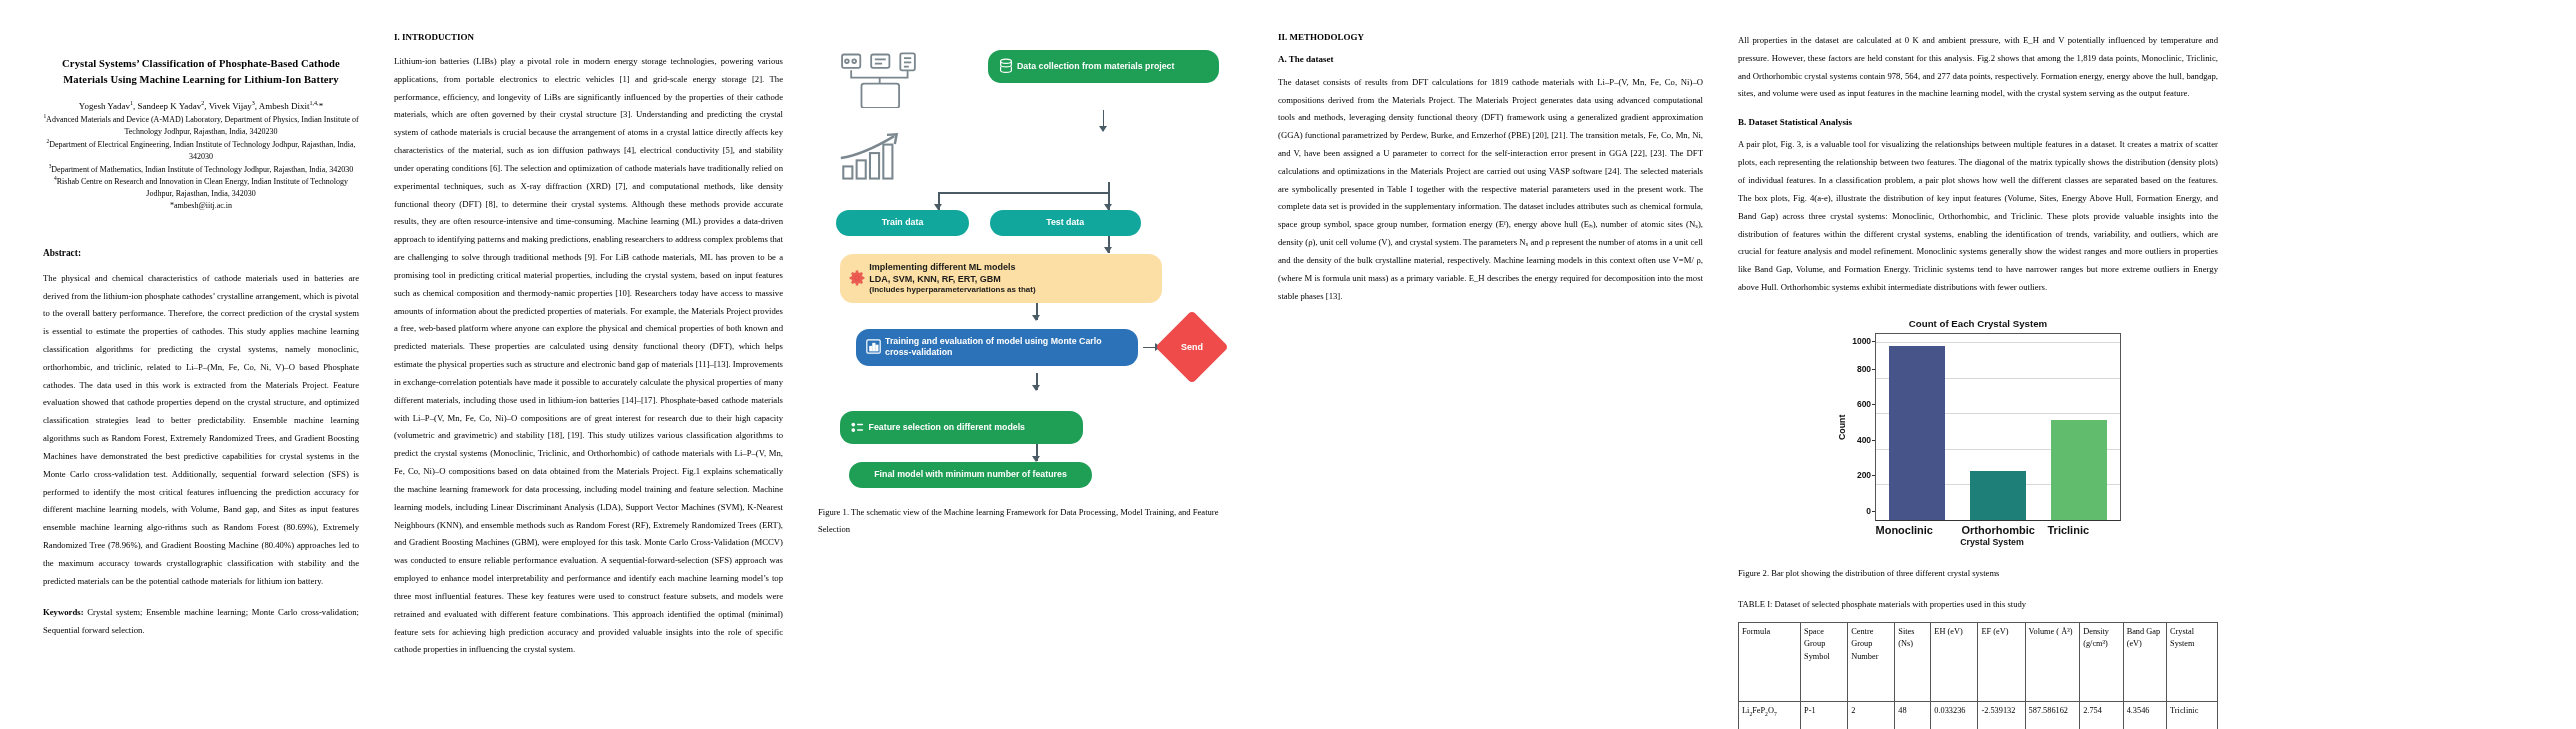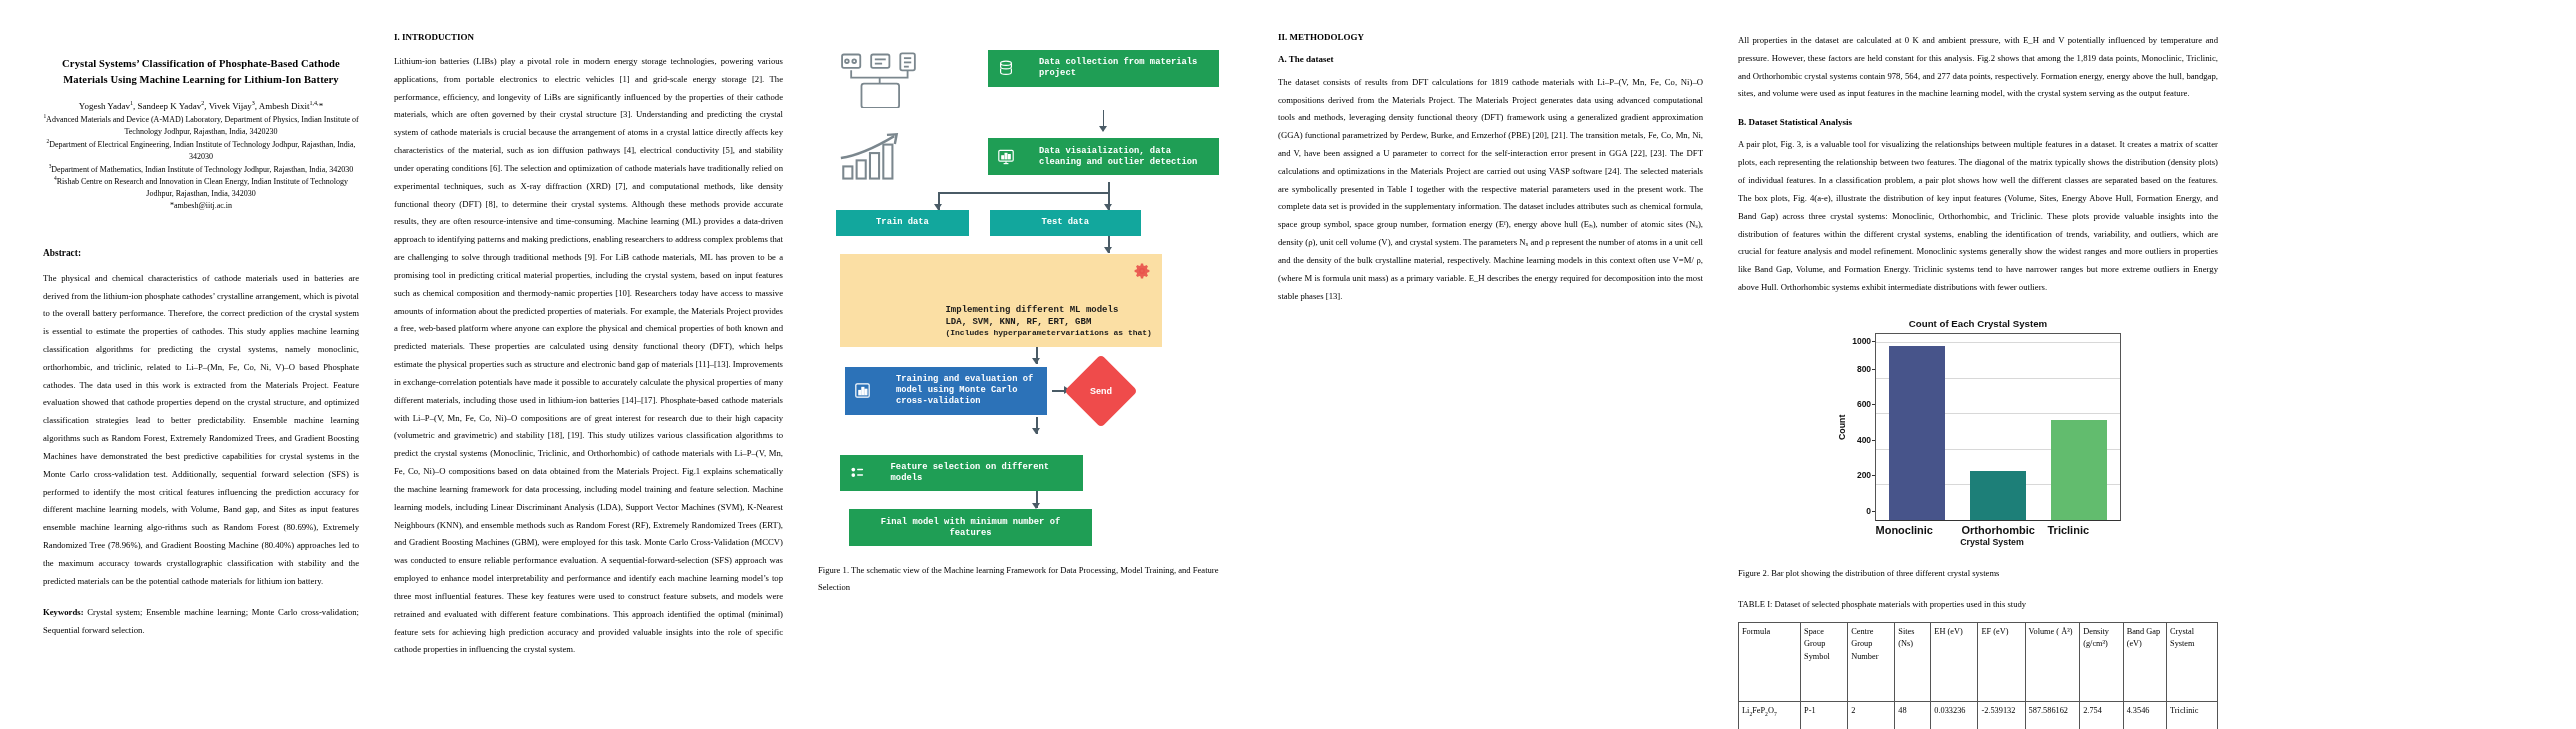--- a/index.html
+++ b/index.html
@@ -27,22 +27,22 @@
 
   .sec-h{font-size:9px;font-weight:bold;margin:0 0 11px 0;}
   .sec-h2{font-size:9px;font-weight:bold;margin:13.4px 0 9.7px 0;}
   p.t{margin:0 0 0 0;}
 
   .fig-cap{font-size:8.6px;line-height:1.95;text-align:left;margin-top:16px;}
 
   
   .flow{position:relative;width:389px;margin:18px auto 0 auto;}
   .fl-row{display:flex;align-items:center;}
-  .node{border-radius:0;color:#fff;font-family:Liberation Mono, monospace;font-weight:bold;
-        display:flex;align-items:center;gap:24px;padding:7.3px 9px;box-sizing:border-box;}
+  .node{border-radius:13px;color:#fff;font-family:Liberation Sans, sans-serif;font-weight:bold;
+        display:flex;align-items:center;gap:2px;padding:7.3px 9px;box-sizing:border-box;}
   .node .txt{font-size:8.8px;line-height:1.26;}
   .green{background:#1f9e55;}
   .teal{background:#12a79d;justify-content:center;}
   .amber{background:#fbdfa4;color:#1b1b1b;}
   .blue{background:#2c72b8;}
   .dgreen{background:#1f9e55;}
   .ico{width:18px;height:18px;flex:0 0 18px;}
   .ico svg{display:block;}
   .arrow-v{width:1.8px;background:#4a5b66;margin:0 auto;position:relative;}
   .arrow-v:after{content:"";position:absolute;bottom:-0.6px;left:-3.6px;border-left:4.6px solid transparent;
@@ -165,33 +165,20 @@
         <div style="width:152px;" class="clipart">
           <svg width="91" height="49" viewBox="0 0 150 80" fill="none" stroke="#7b878e" stroke-width="3.4">
             <rect x="12" y="58" width="15" height="20"></rect>
                 <rect x="34" y="48" width="15" height="30"></rect>
             <rect x="56" y="36" width="15" height="42"></rect>
                 <rect x="78" y="22" width="15" height="56"></rect>
             <path d="M8 44 C36 40 66 26 96 8" stroke-width="4"></path>
                 <path d="M84 6 L100 5 L97 21" stroke-width="4"></path>
           </svg>
         </div>
-        <div class="node green" style="width:231px;">
-          <span class="ico">
-            <svg width="18" height="18" viewBox="0 0 30 30" fill="none" stroke="#fff" stroke-width="2">
-              <rect x="3" y="4" width="24" height="18" rx="2"></rect>
-                  <line x1="11" y1="26" x2="19" y2="26"></line>
-                  <line x1="15" y1="22" x2="15" y2="26"></line>
-              <rect x="8" y="13" width="3" height="5" fill="#fff"></rect>
-                  <rect x="13.5" y="9" width="3" height="9" fill="#fff"></rect>
-                  <rect x="19" y="11" width="3" height="7" fill="#fff"></rect>
-            </svg>
-          </span>
-          <span class="txt">Data visaialization, data cleaning and outlier detection</span>
-        </div>
       </div>
 
       <div style="position:relative;height:28px;">
         <div style="position:absolute;left:272px;top:0;width:1.8px;height:11px;background:#4a5b66;"></div>
         <div style="position:absolute;left:102px;top:9.7px;width:172px;height:1.8px;background:#4a5b66;"></div>
         <div class="arrow-v" style="position:absolute;left:102px;top:9.7px;height:18px;"></div>
         <div class="arrow-v" style="position:absolute;left:272px;top:9.7px;height:18px;"></div>
       </div>
 
       <div class="fl-row" style="gap:20.7px;">
@@ -200,40 +187,40 @@
         </div>
         <div class="node teal" style="width:151px;justify-content:center;">
           <span class="txt">Test data</span>
         </div>
       </div>
 
       <div style="position:relative;height:18px;">
         <div class="arrow-v" style="position:absolute;left:272px;top:0;height:17px;"></div>
       </div>
 
-      <div class="node amber" style="width:322px;margin-left:3.6px;align-items:flex-end;padding:8.5px 9.7px;flex-direction:column;">
+      <div class="node amber" style="width:322px;margin-left:3.6px;align-items:center;padding:8.5px 9.7px;">
         <span class="ico" style="margin-top:1.2px;">
           <svg width="16" height="16" viewBox="0 0 26 26" fill="#e8524c">
             <path d="M13 8.2a4.8 4.8 0 100 9.6 4.8 4.8 0 000-9.6zm0 7.1a2.3 2.3 0 110-4.6 2.3 2.3 0 010 4.6z"></path>
             <path d="M11.2 1h3.6l.6 3.1 2.2.9 2.6-1.7 2.5 2.5-1.7 2.6.9 2.2 3.1.6v3.6l-3.1.6-.9 2.2 1.7 2.6-2.5 2.5-2.6-1.7-2.2.9-.6 3.1h-3.6l-.6-3.1-2.2-.9-2.6 1.7-2.5-2.5 1.7-2.6-.9-2.2L1 14.8v-3.6l3.1-.6.9-2.2-1.7-2.6 2.5-2.5 2.6 1.7 2.2-.9z" opacity=".92"></path>
           </svg>
         </span>
         <span style="display:block;">
           <span class="txt" style="display:block;font-size:9px;">Implementing different ML models</span>
           <span class="txt" style="display:block;font-size:9px;">LDA, SVM, KNN, RF, ERT, GBM</span>
           <span class="txt" style="display:block;font-size:8px;font-weight:bold;">(Includes hyperparametervariations as that)</span>
         </span>
       </div>
 
       <div style="position:relative;height:18px;">
         <div class="arrow-v" style="position:absolute;left:200px;top:0;height:17px;"></div>
       </div>
 
       <div style="display:flex;align-items:center;gap:0;">
-        <div class="node blue" style="width:202px;margin-left:9px;">
+        <div class="node blue" style="width:282px;margin-left:20px;">
           <span class="ico">
             <svg width="17" height="17" viewBox="0 0 28 28" fill="none" stroke="#fff" stroke-width="2">
               <rect x="3" y="3" width="22" height="22" rx="2"></rect>
               <rect x="8" y="14" width="3.2" height="7" fill="#fff"></rect>
                   <rect x="13" y="9" width="3.2" height="12" fill="#fff"></rect>
                   <rect x="18" y="12" width="3.2" height="9" fill="#fff"></rect>
             </svg>
           </span>
           <span class="txt">Training and evaluation of model using Monte Carlo cross-validation</span>
         </div>

